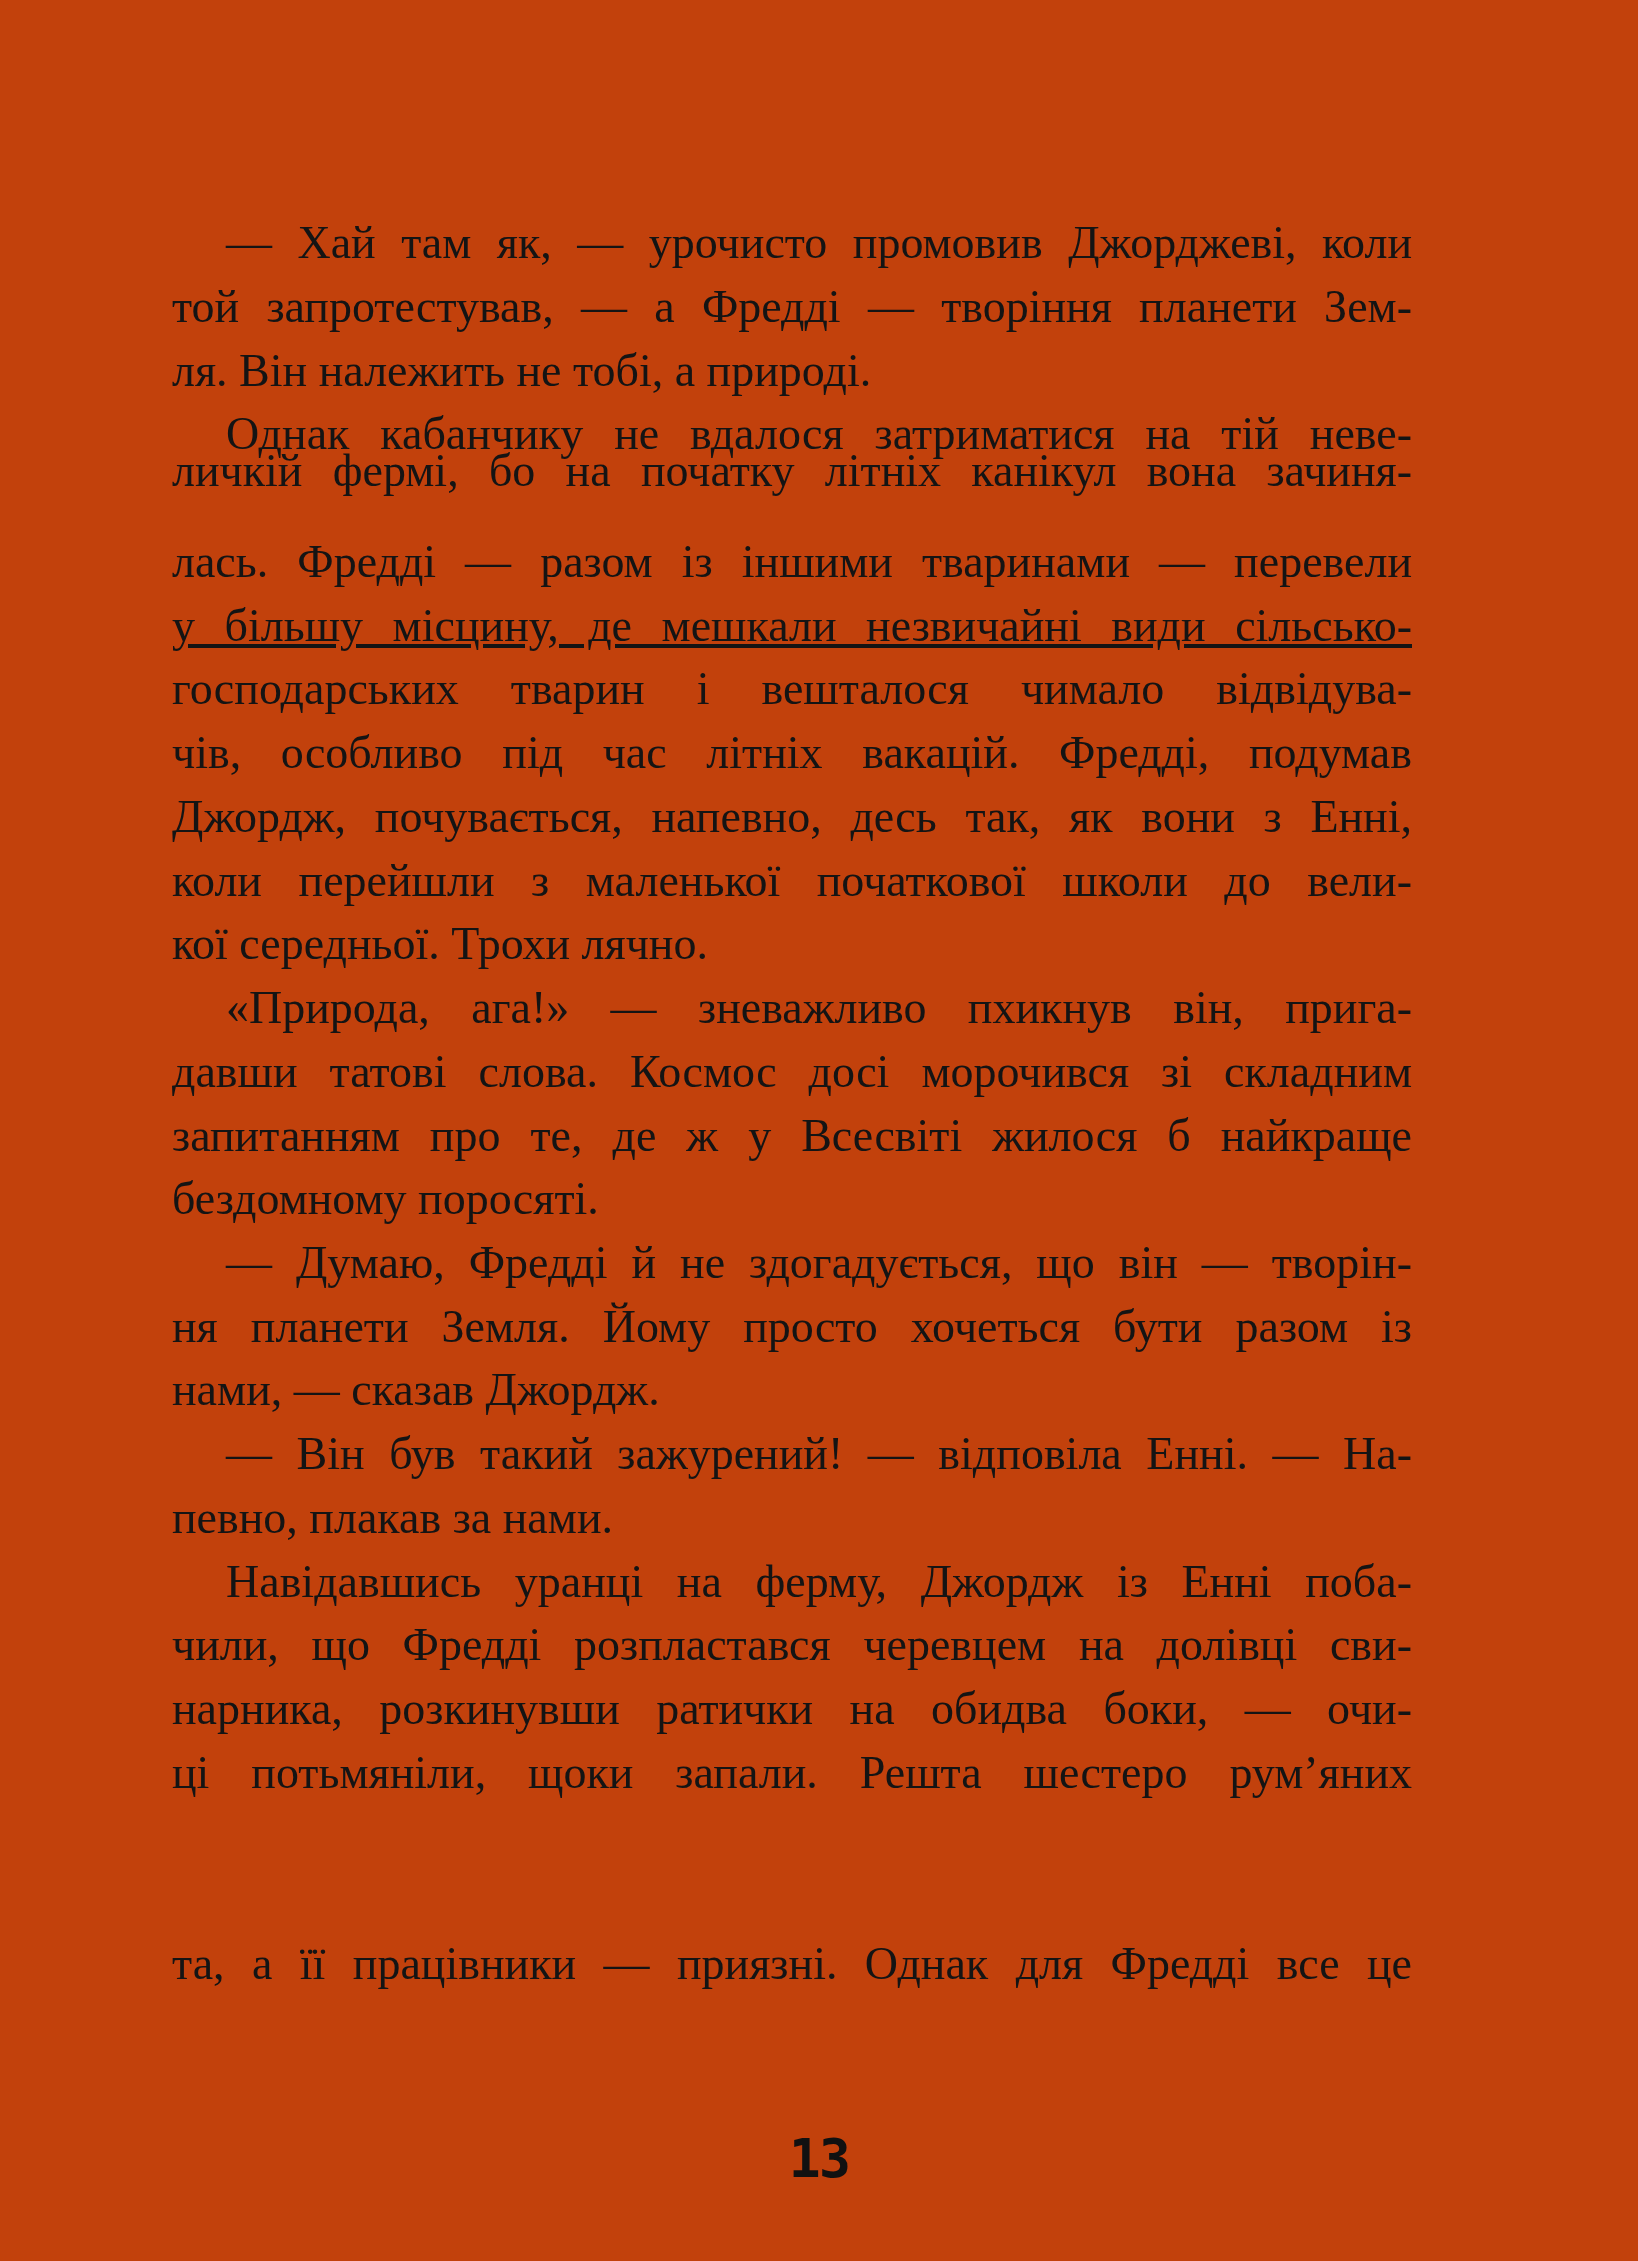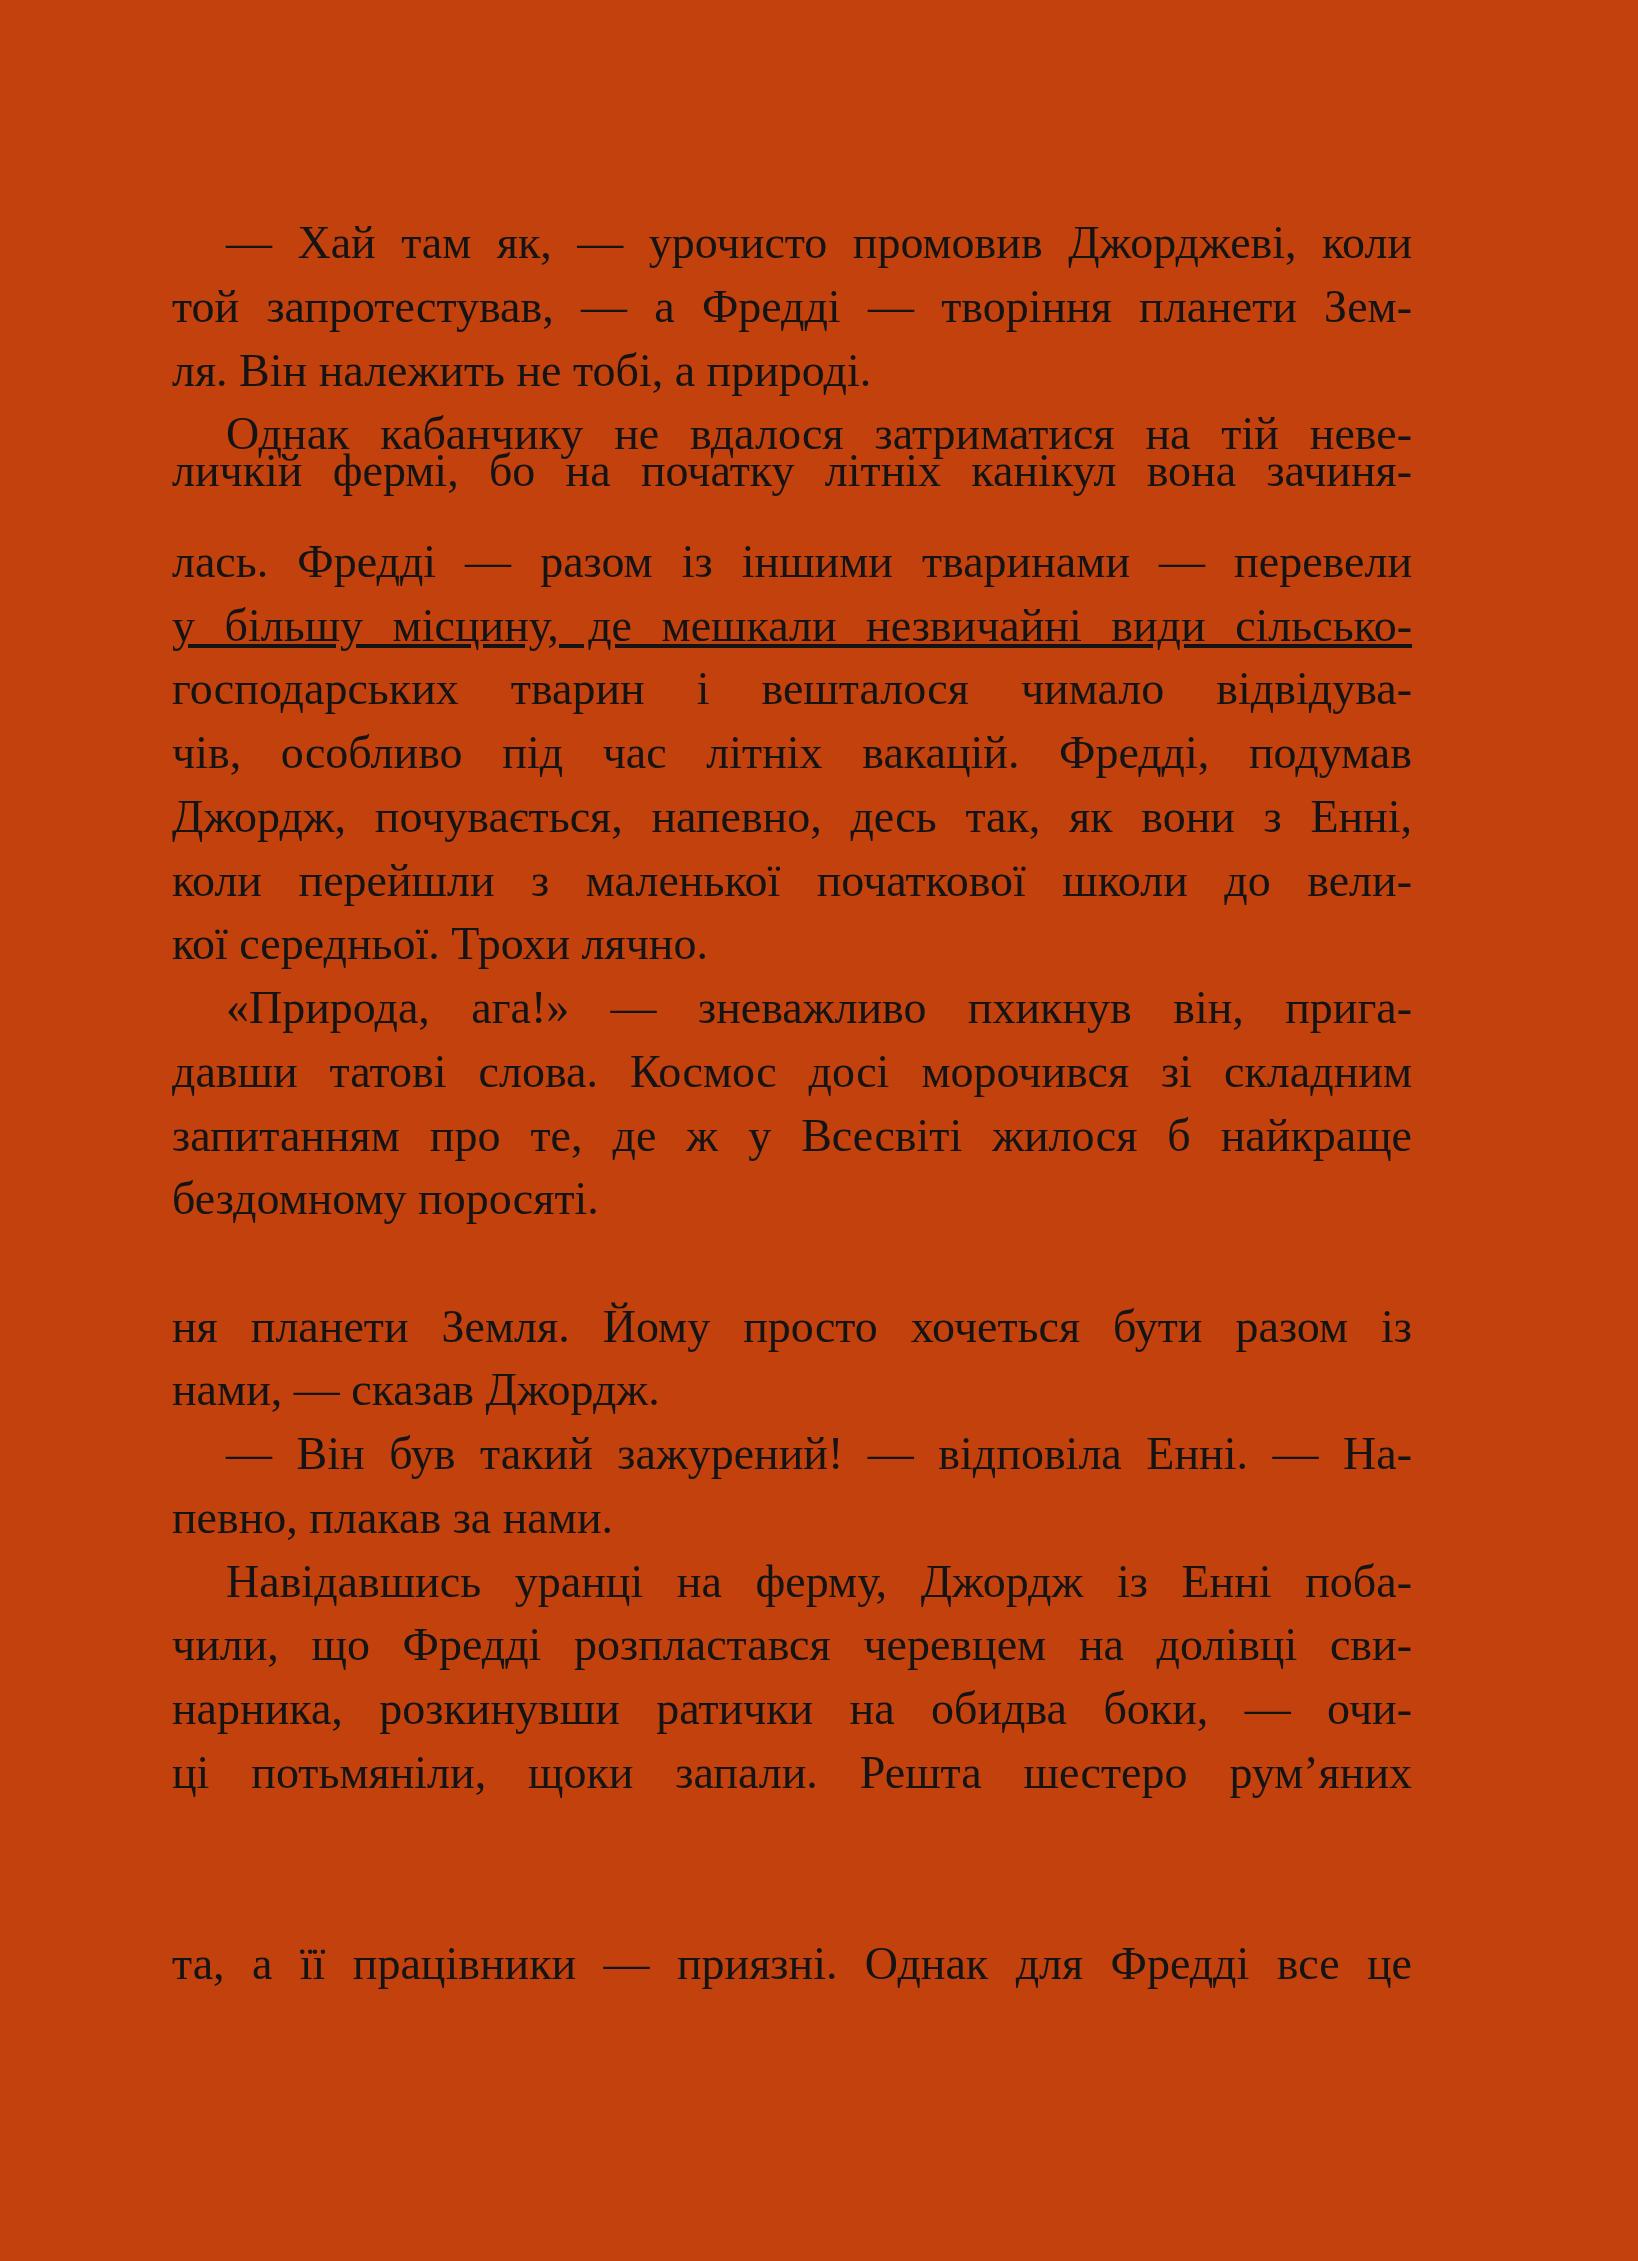--- a/index.html
+++ b/index.html
@@ -76,24 +76,26 @@
     <div class="line" style="top: 603px; text-decoration: underline;">у більшу місцину, де мешкали незвичайні види сільсько-</div>
     <div class="line" style="top: 666px;">господарських тварин і вешталося чимало відвідува-</div>
     <div class="line" style="top: 730px;">чів, особливо під час літніх вакацій. Фредді, подумав</div>
     <div class="line" style="top: 794px;">Джордж, почувається, напевно, десь так, як вони з Енні,</div>
     <div class="line" style="top: 858px;">коли перейшли з маленької початкової школи до вели-</div>
     <div class="line last" style="top: 921px;">кої середньої. Трохи лячно.</div>
     <div class="line indent" style="top: 985px;">«Природа, ага!» — зневажливо пхикнув він, прига-</div>
     <div class="line" style="top: 1049px;">давши татові слова. Космос досі морочився зі складним</div>
     <div class="line" style="top: 1113px;">запитанням про те, де ж у Всесвіті жилося б найкраще</div>
     <div class="line last" style="top: 1176px;">бездомному поросяті.</div>
+    <div class="line indent" style="top: 1240px;">— Думаю, Фредді й не здогадується, що він — творін-</div>
     <div class="line" style="top: 1304px;">ня планети Земля. Йому просто хочеться бути разом із</div>
     <div class="line last" style="top: 1367px;">нами, — сказав Джордж.</div>
     <div class="line indent" style="top: 1431px;">— Він був такий зажурений! — відповіла Енні. — На-</div>
     <div class="line last" style="top: 1495px;">певно, плакав за нами.</div>
     <div class="line indent" style="top: 1559px;">Навідавшись уранці на ферму, Джордж із Енні поба-</div>
     <div class="line" style="top: 1622px;">чили, що Фредді розпластався черевцем на долівці сви-</div>
     <div class="line" style="top: 1686px;">нарника, розкинувши ратички на обидва боки, — очи-</div>
     <div class="line" style="top: 1750px;">ці потьмяніли, щоки запали. Решта шестеро рум’яних</div>
     <div class="line" style="top: 1941px;">та, а її працівники — приязні. Однак для Фредді все це</div>
   </div>
+  <div class="page-number">13</div>
 </div>
 
 
 </body></html>

